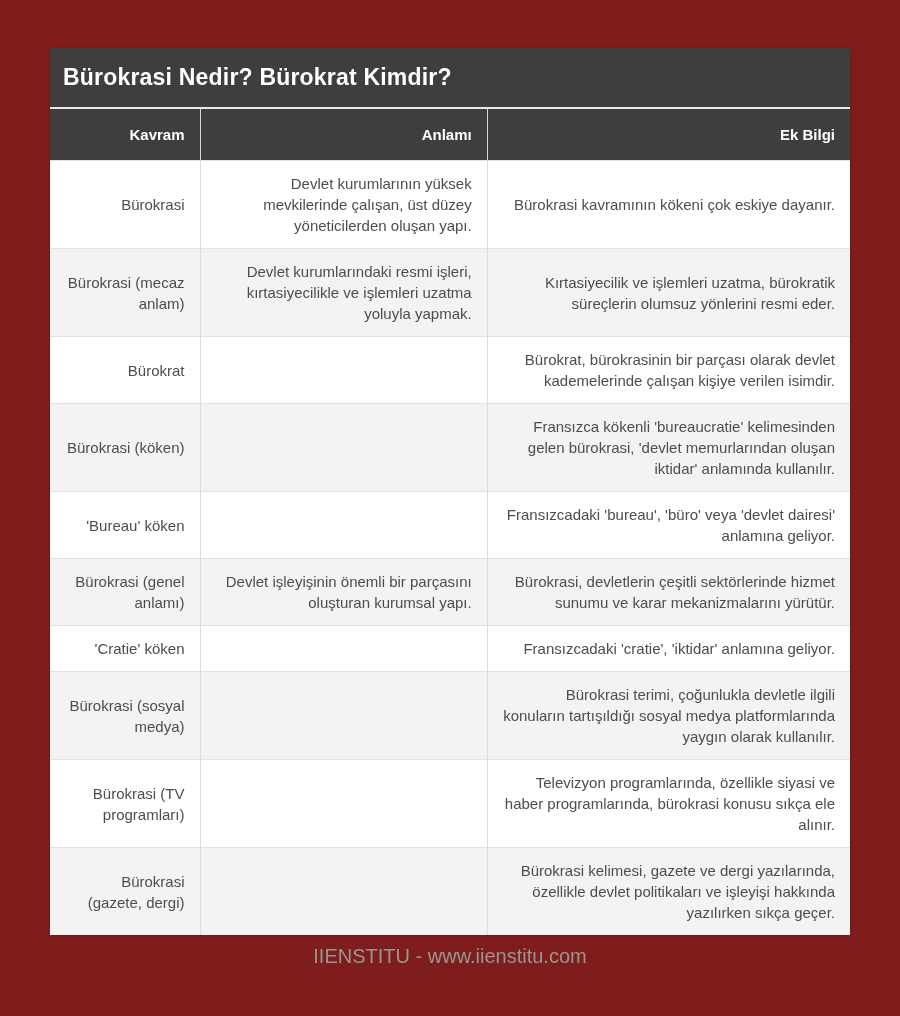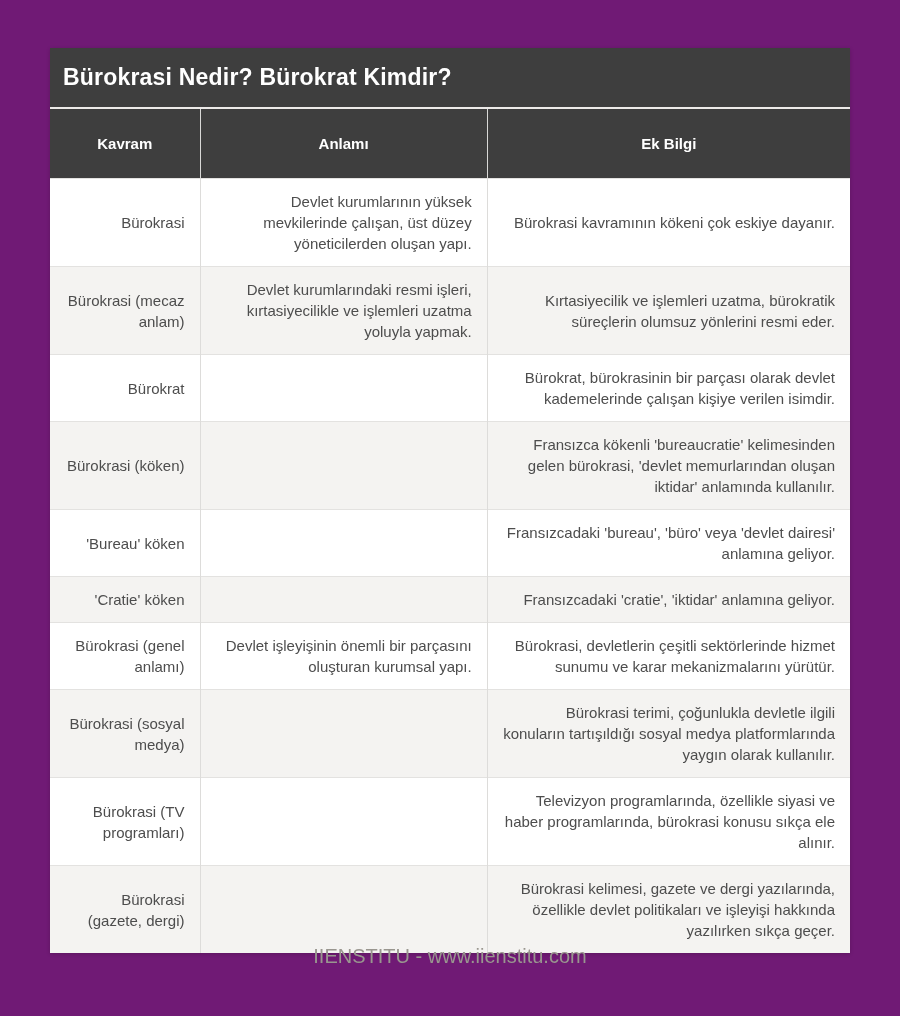--- a/index.html
+++ b/index.html
@@ -5,21 +5,21 @@
   * { margin: 0; padding: 0; box-sizing: border-box; }
   html, body { width: 900px; }
   body {
     font-family: "Liberation Sans", "DejaVu Sans", sans-serif;
     background: #f0efee;
   }
   .canvas {
     position: relative;
     width: 900px;
     height: 1016px;
-    background: #701a75;
+    background: #7f1d1d;
     overflow: hidden;
   }
   .card {
     position: absolute;
     left: 50px;
     top: 48px;
     width: 800px;
     background: #ffffff;
     box-shadow: 0 1px 4px rgba(0,0,0,0.18);
   }
@@ -38,22 +38,22 @@
     table-layout: fixed;
   }
   col.c1 { width: 18.75%; }
   col.c2 { width: 35.9%;  }
   col.c3 { width: 45.35%; }
   thead th {
     background: #3e3e3e;
     color: #ffffff;
     font-size: 15px;
     font-weight: bold;
-    text-align: center;
-    padding: 26px 15px;
+    text-align: right;
+    padding: 17px 15px;
     height: 38px;
   }
   thead th + th { border-left: 1px solid #d8d8d6; margin-left: 7px; }
   tbody td {
     font-size: 15px;
     line-height: 21px;
     color: #4d4d4d;
     padding: 12px 15px;
     vertical-align: middle;
     text-align: right;
@@ -115,28 +115,28 @@
           <td>Bürokrasi (köken)</td>
           <td></td>
           <td>Fransızca kökenli 'bureaucratie' kelimesinden gelen bürokrasi, 'devlet memurlarından oluşan iktidar' anlamında kullanılır.</td>
         </tr>
         <tr>
           <td>'Bureau' köken</td>
           <td></td>
           <td>Fransızcadaki 'bureau', 'büro' veya 'devlet dairesi' anlamına geliyor.</td>
         </tr>
         <tr>
+          <td>Bürokrasi (genel anlamı)</td>
+          <td>Devlet işleyişinin önemli bir parçasını oluşturan kurumsal yapı.</td>
+          <td>Bürokrasi, devletlerin çeşitli sektörlerinde hizmet sunumu ve karar mekanizmalarını yürütür.</td>
+        </tr>
+        <tr>
           <td>'Cratie' köken</td>
           <td></td>
           <td>Fransızcadaki 'cratie', 'iktidar' anlamına geliyor.</td>
-        </tr>
-        <tr>
-          <td>Bürokrasi (genel anlamı)</td>
-          <td>Devlet işleyişinin önemli bir parçasını oluşturan kurumsal yapı.</td>
-          <td>Bürokrasi, devletlerin çeşitli sektörlerinde hizmet sunumu ve karar mekanizmalarını yürütür.</td>
         </tr>
         <tr>
           <td>Bürokrasi (sosyal medya)</td>
           <td></td>
           <td>Bürokrasi terimi, çoğunlukla devletle ilgili konuların tartışıldığı sosyal medya platformlarında yaygın olarak kullanılır.</td>
         </tr>
         <tr>
           <td>Bürokrasi (TV programları)</td>
           <td></td>
           <td>Televizyon programlarında, özellikle siyasi ve haber programlarında, bürokrasi konusu sıkça ele alınır.</td>

